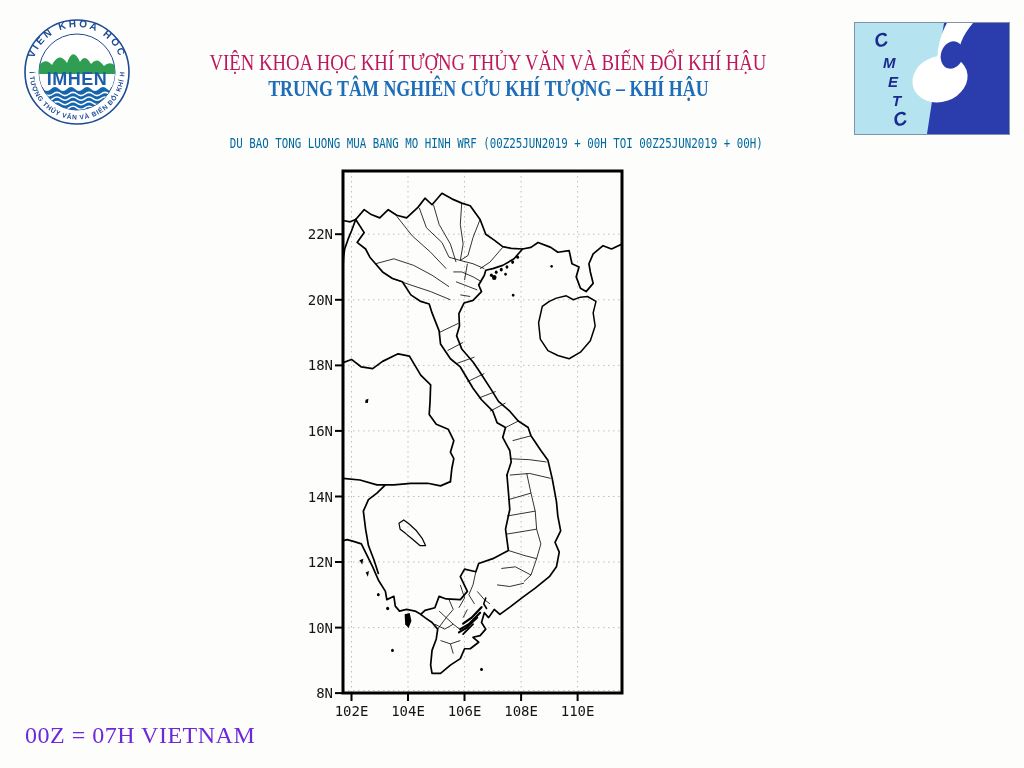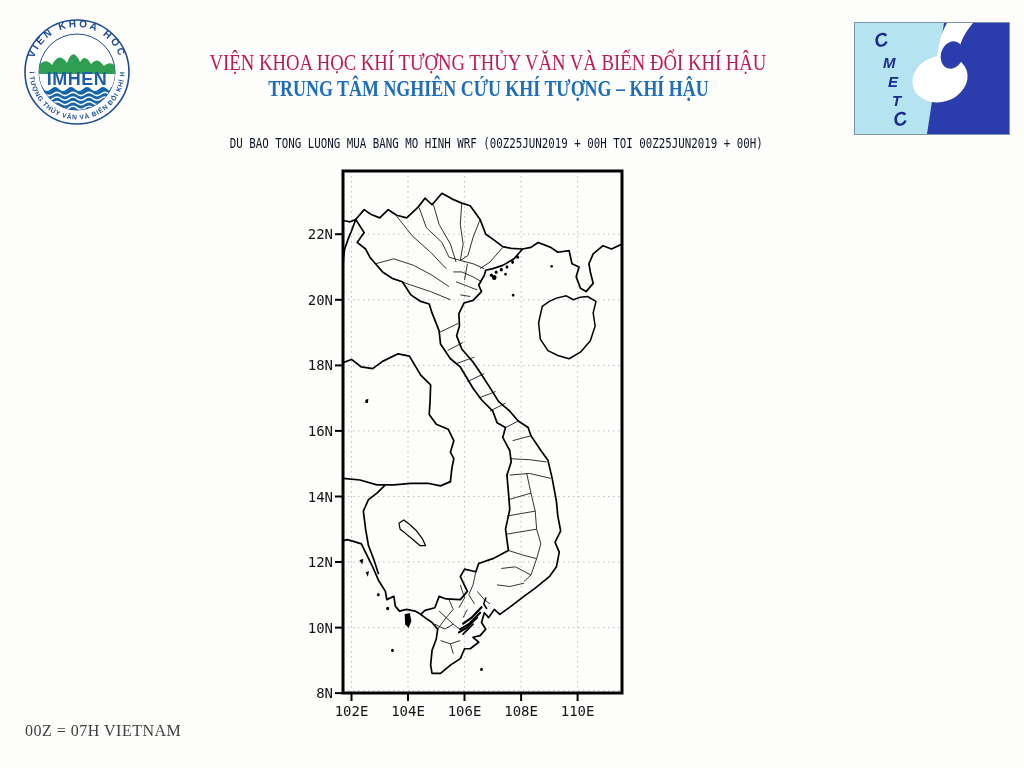--- a/index.html
+++ b/index.html
@@ -16,26 +16,26 @@
   }
   #org-line1 span,#org-line2 span{display:inline-block;transform:scaleX(0.78);transform-origin:center;}
   #org-line2{
     left:0;top:76px;width:976px;text-align:center;
     font-family:"Liberation Serif",serif;font-size:23px;font-weight:bold;
     color:#1e6db8;white-space:nowrap;
   }
   #forecast-title{
     left:16px;top:135px;width:960px;text-align:center;
     font-family:"DejaVu Sans Mono",monospace;font-size:13.5px;
-    color:#0f172a;white-space:nowrap;
+    color:#0369a1;white-space:nowrap;
   }
   #forecast-title span{display:inline-block;transform:scaleX(0.8);transform-origin:center;letter-spacing:0px;}
   #footer-note{
     left:25px;top:722px;
-    font-family:"Liberation Serif",serif;font-size:16px;color:#404040;
+    font-family:"Liberation Serif",serif;font-size:24px;color:#6d28d9;
     letter-spacing:0.5px;white-space:nowrap;
   }
   svg text{font-family:"Liberation Sans",sans-serif;}
   .ticklabel{font-family:"DejaVu Sans Mono",monospace;font-size:14px;fill:#151515;}
 </style>
 </head>
 <body>
 
 <svg class="abs" style="left:22px;top:12px;" width="110" height="120" viewBox="-55 -60 110 120">
   <defs>

